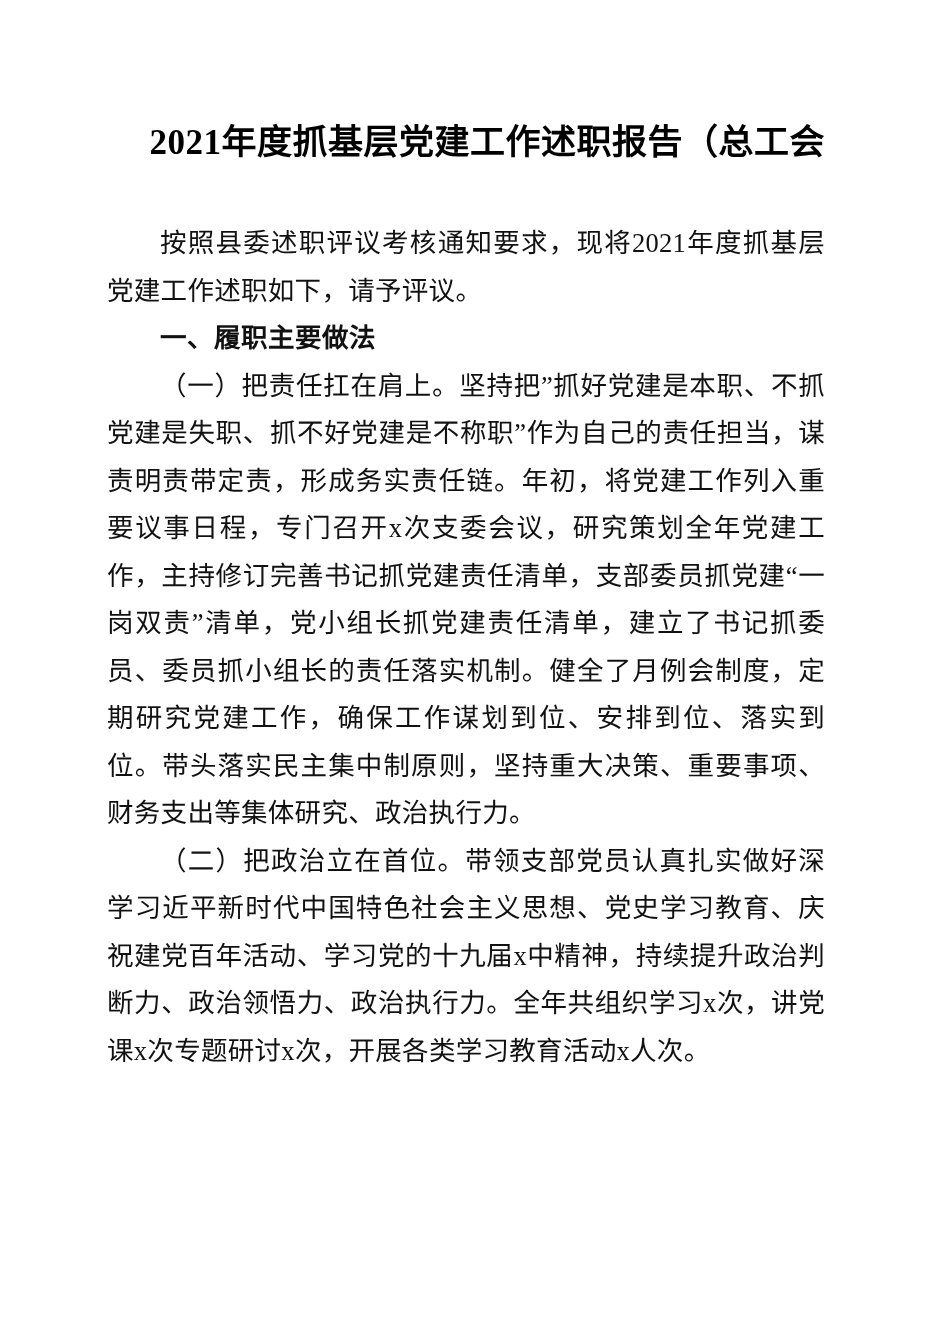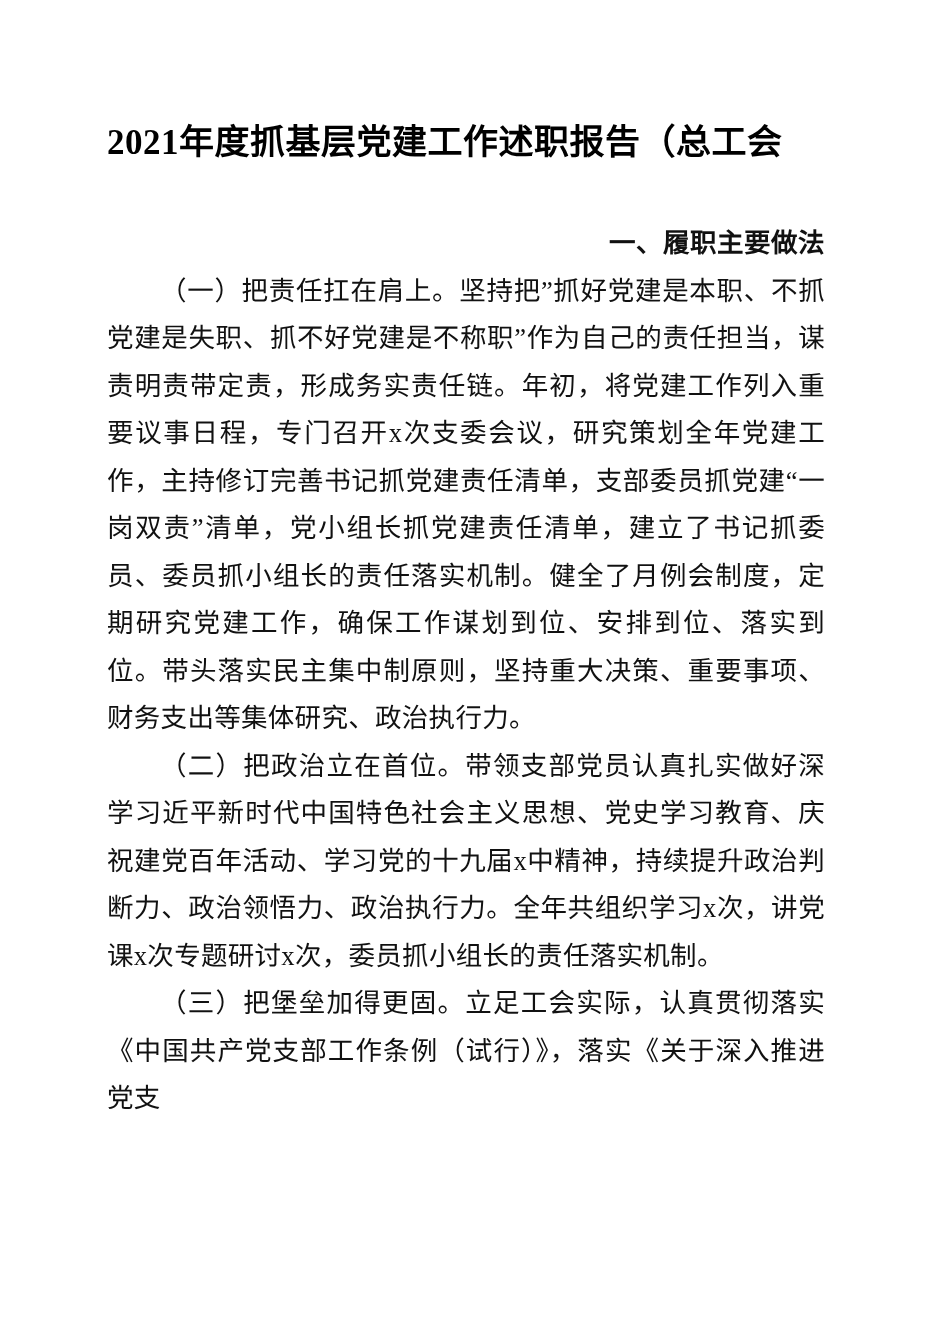--- a/index.html
+++ b/index.html
@@ -24,21 +24,21 @@
   }
 
   
   .doc-title {
     margin: 0;
     padding-top: 118px;
     font-family: "Liberation Serif", "DejaVu Serif", serif;
     font-weight: bold;
     font-size: 35px;
     line-height: 50px;
-    text-align: left;
+    text-align: right;
     letter-spacing: 0.5px;
     color: #000000;
   }
 
   
   .body-text {
     margin-top: 52px;
     font-family: "Liberation Serif", "DejaVu Serif", serif;
     font-size: 26.5px;
     line-height: 47.5px;
@@ -58,38 +58,38 @@
 
   
   .sec-heading {
     margin: 0;
     text-indent: 2em;
     font-family: Liberation Sans, sans-serif;
     font-weight: bold;
     font-size: 26.5px;
     line-height: 47.5px;
     letter-spacing: 0.5px;
-    text-align: right;
+    text-align: left;
   }
 </style>
 </head>
 <body>
 
 <div class="page">
 
   <h1 class="doc-title">
     <span>2021年度抓基层党建工作述职报告（总工会</span><br>
   </h1>
 
   <div class="body-text">
 
+    <p class="para">按照县委述职评议考核通知要求，现将2021年度抓基层党建工作述职如下，请予评议。</p>
 
     <p class="sec-heading">一、履职主要做法</p>
 
     <p class="para">（一）把责任扛在肩上。坚持把”抓好党建是本职、不抓党建是失职、抓不好党建是不称职”作为自己的责任担当，谋责明责带定责，形成务实责任链。年初，将党建工作列入重要议事日程，专门召开x次支委会议，研究策划全年党建工作，主持修订完善书记抓党建责任清单，支部委员抓党建“一岗双责”清单，党小组长抓党建责任清单，建立了书记抓委员、委员抓小组长的责任落实机制。健全了月例会制度，定期研究党建工作，确保工作谋划到位、安排到位、落实到位。带头落实民主集中制原则，坚持重大决策、重要事项、财务支出等集体研究、政治执行力。</p>
 
-    <p class="para">（二）把政治立在首位。带领支部党员认真扎实做好深学习近平新时代中国特色社会主义思想、党史学习教育、庆祝建党百年活动、学习党的十九届x中精神，持续提升政治判断力、政治领悟力、政治执行力。全年共组织学习x次，讲党课x次专题研讨x次，委员抓小组长的责任落实机制。</p>
+    <p class="para">（二）把政治立在首位。带领支部党员认真扎实做好深学习近平新时代中国特色社会主义思想、党史学习教育、庆祝建党百年活动、学习党的十九届x中精神，持续提升政治判断力、政治领悟力、政治执行力。全年共组织学习x次，讲党课x次专题研讨x次，开展各类学习教育活动x人次。</p>
 
-    <p class="para">（三）把堡垒加得更固。立足工会实际，认真贯彻落实《中国共产党支部工作条例（试行）》，落实《关于深入推进党支</p>
 
   </div>
 
 </div>
 
 </body></html>

